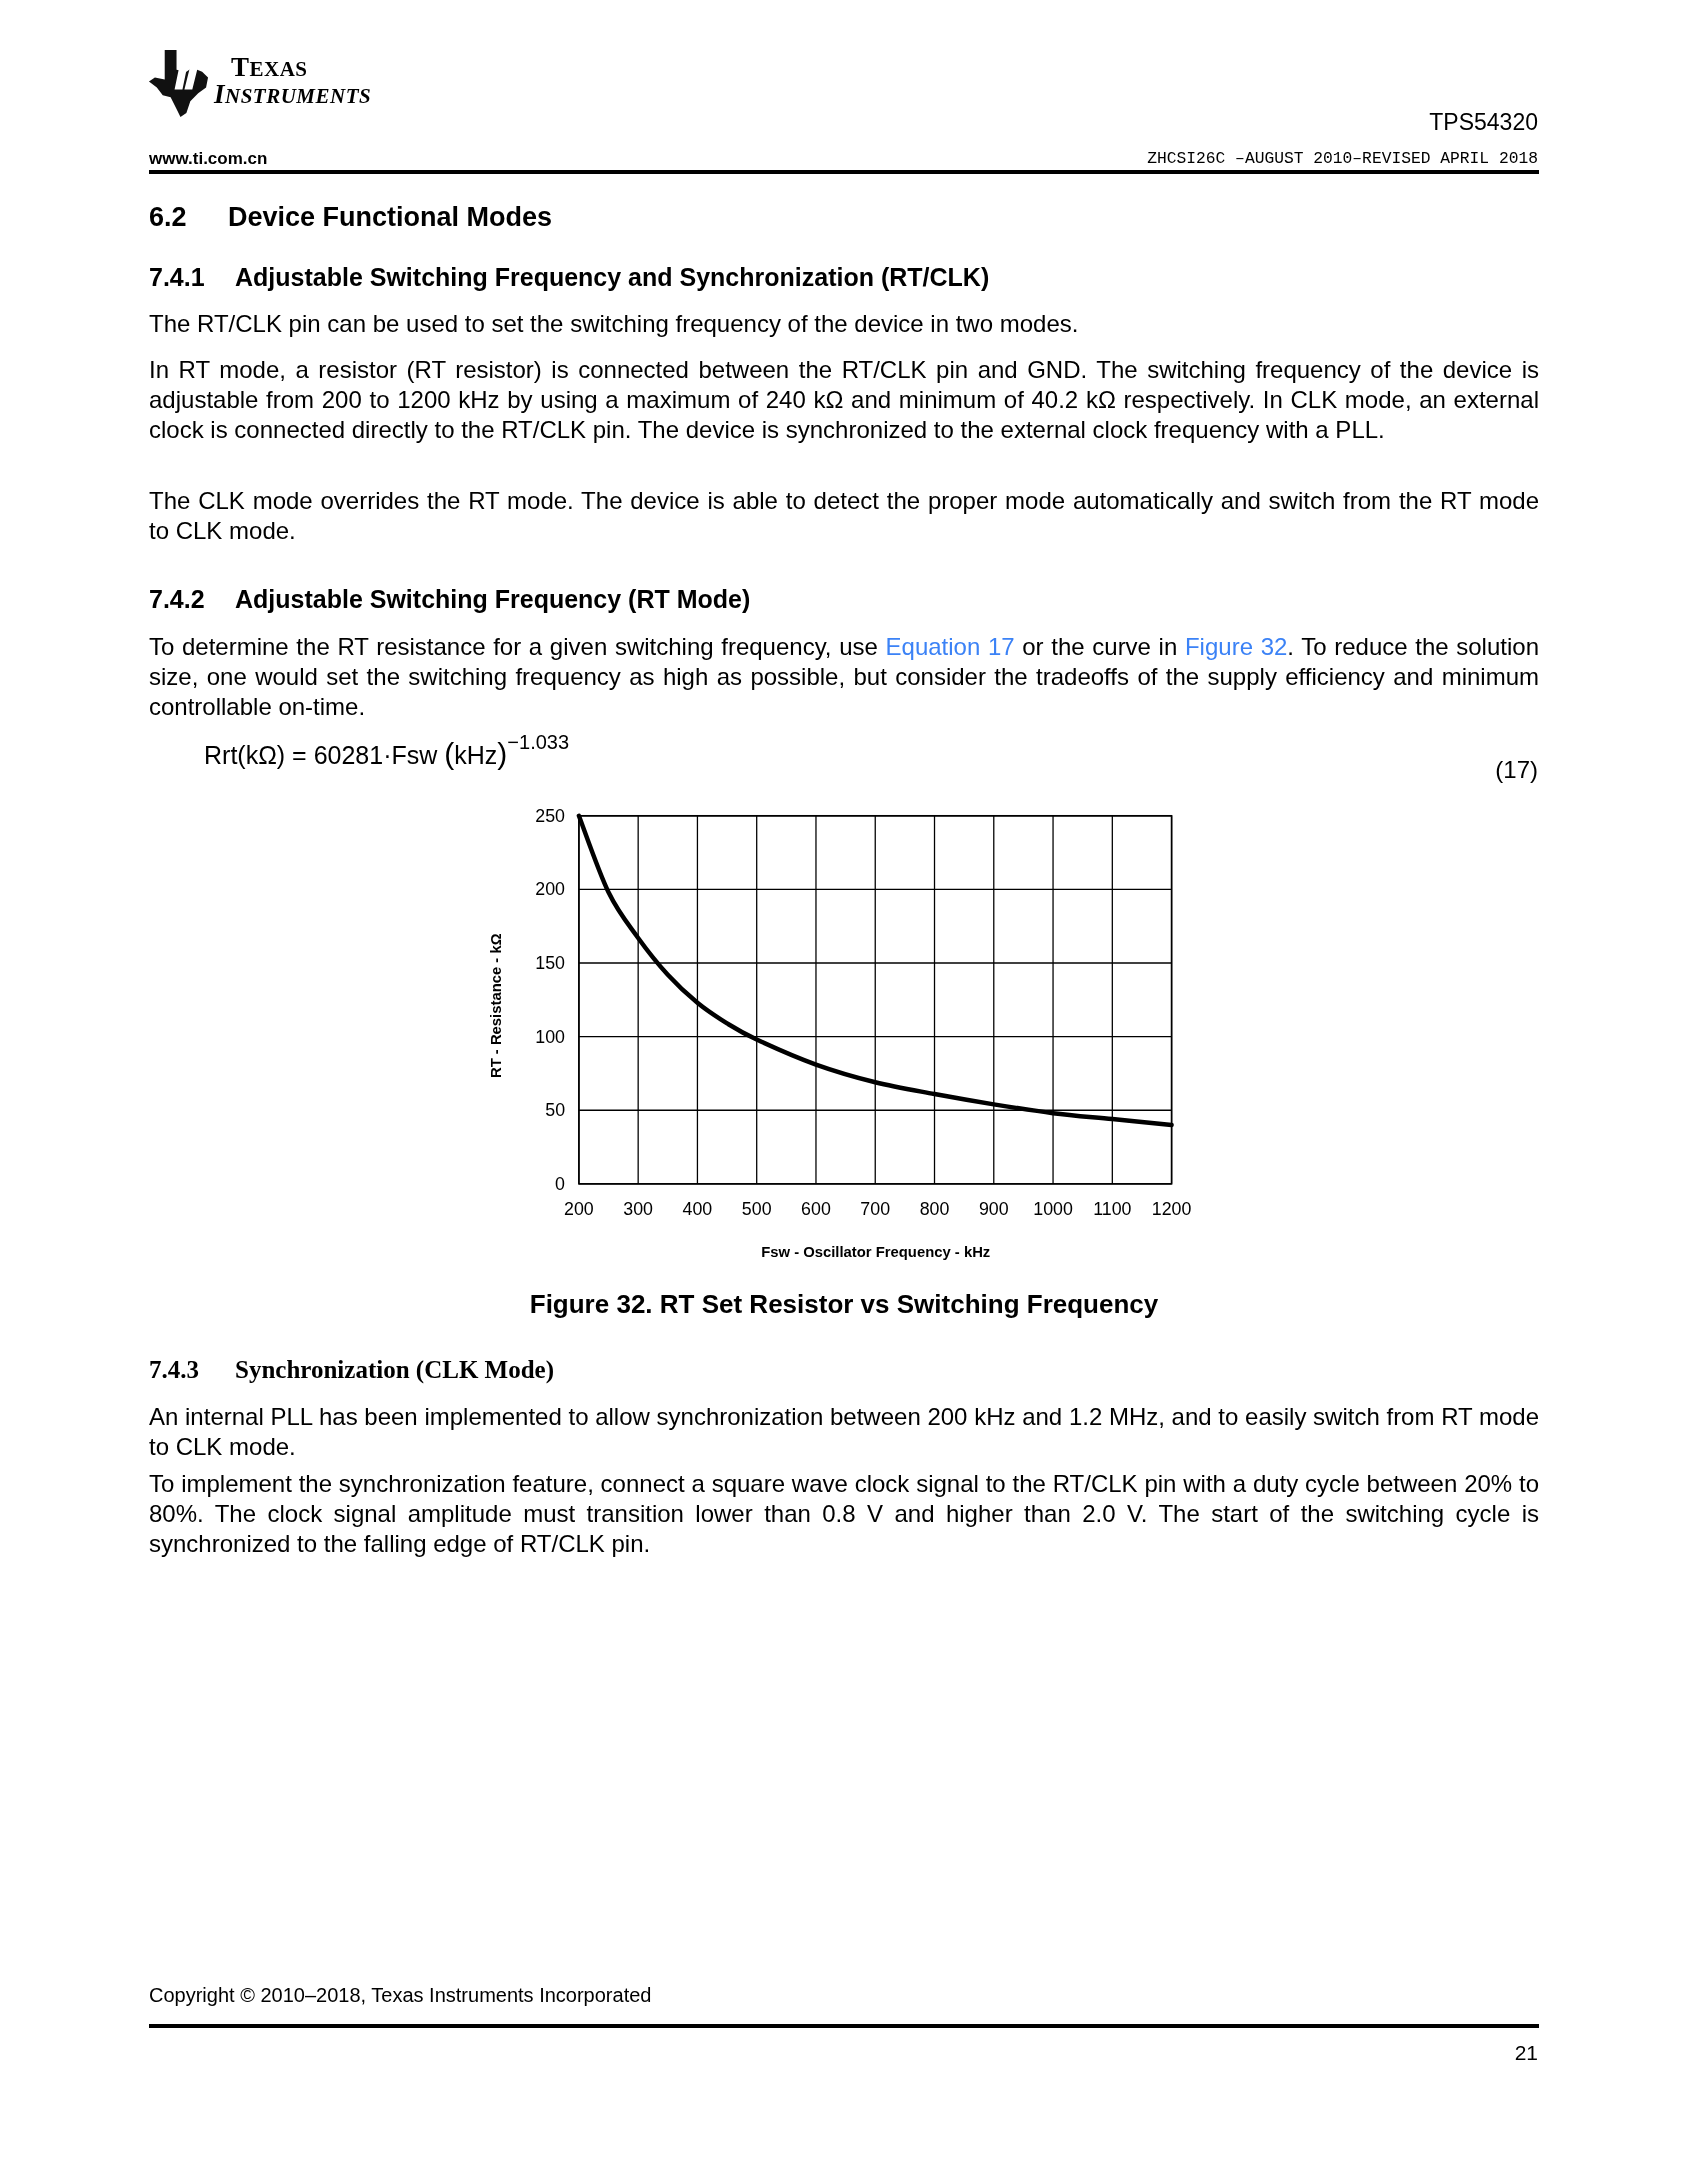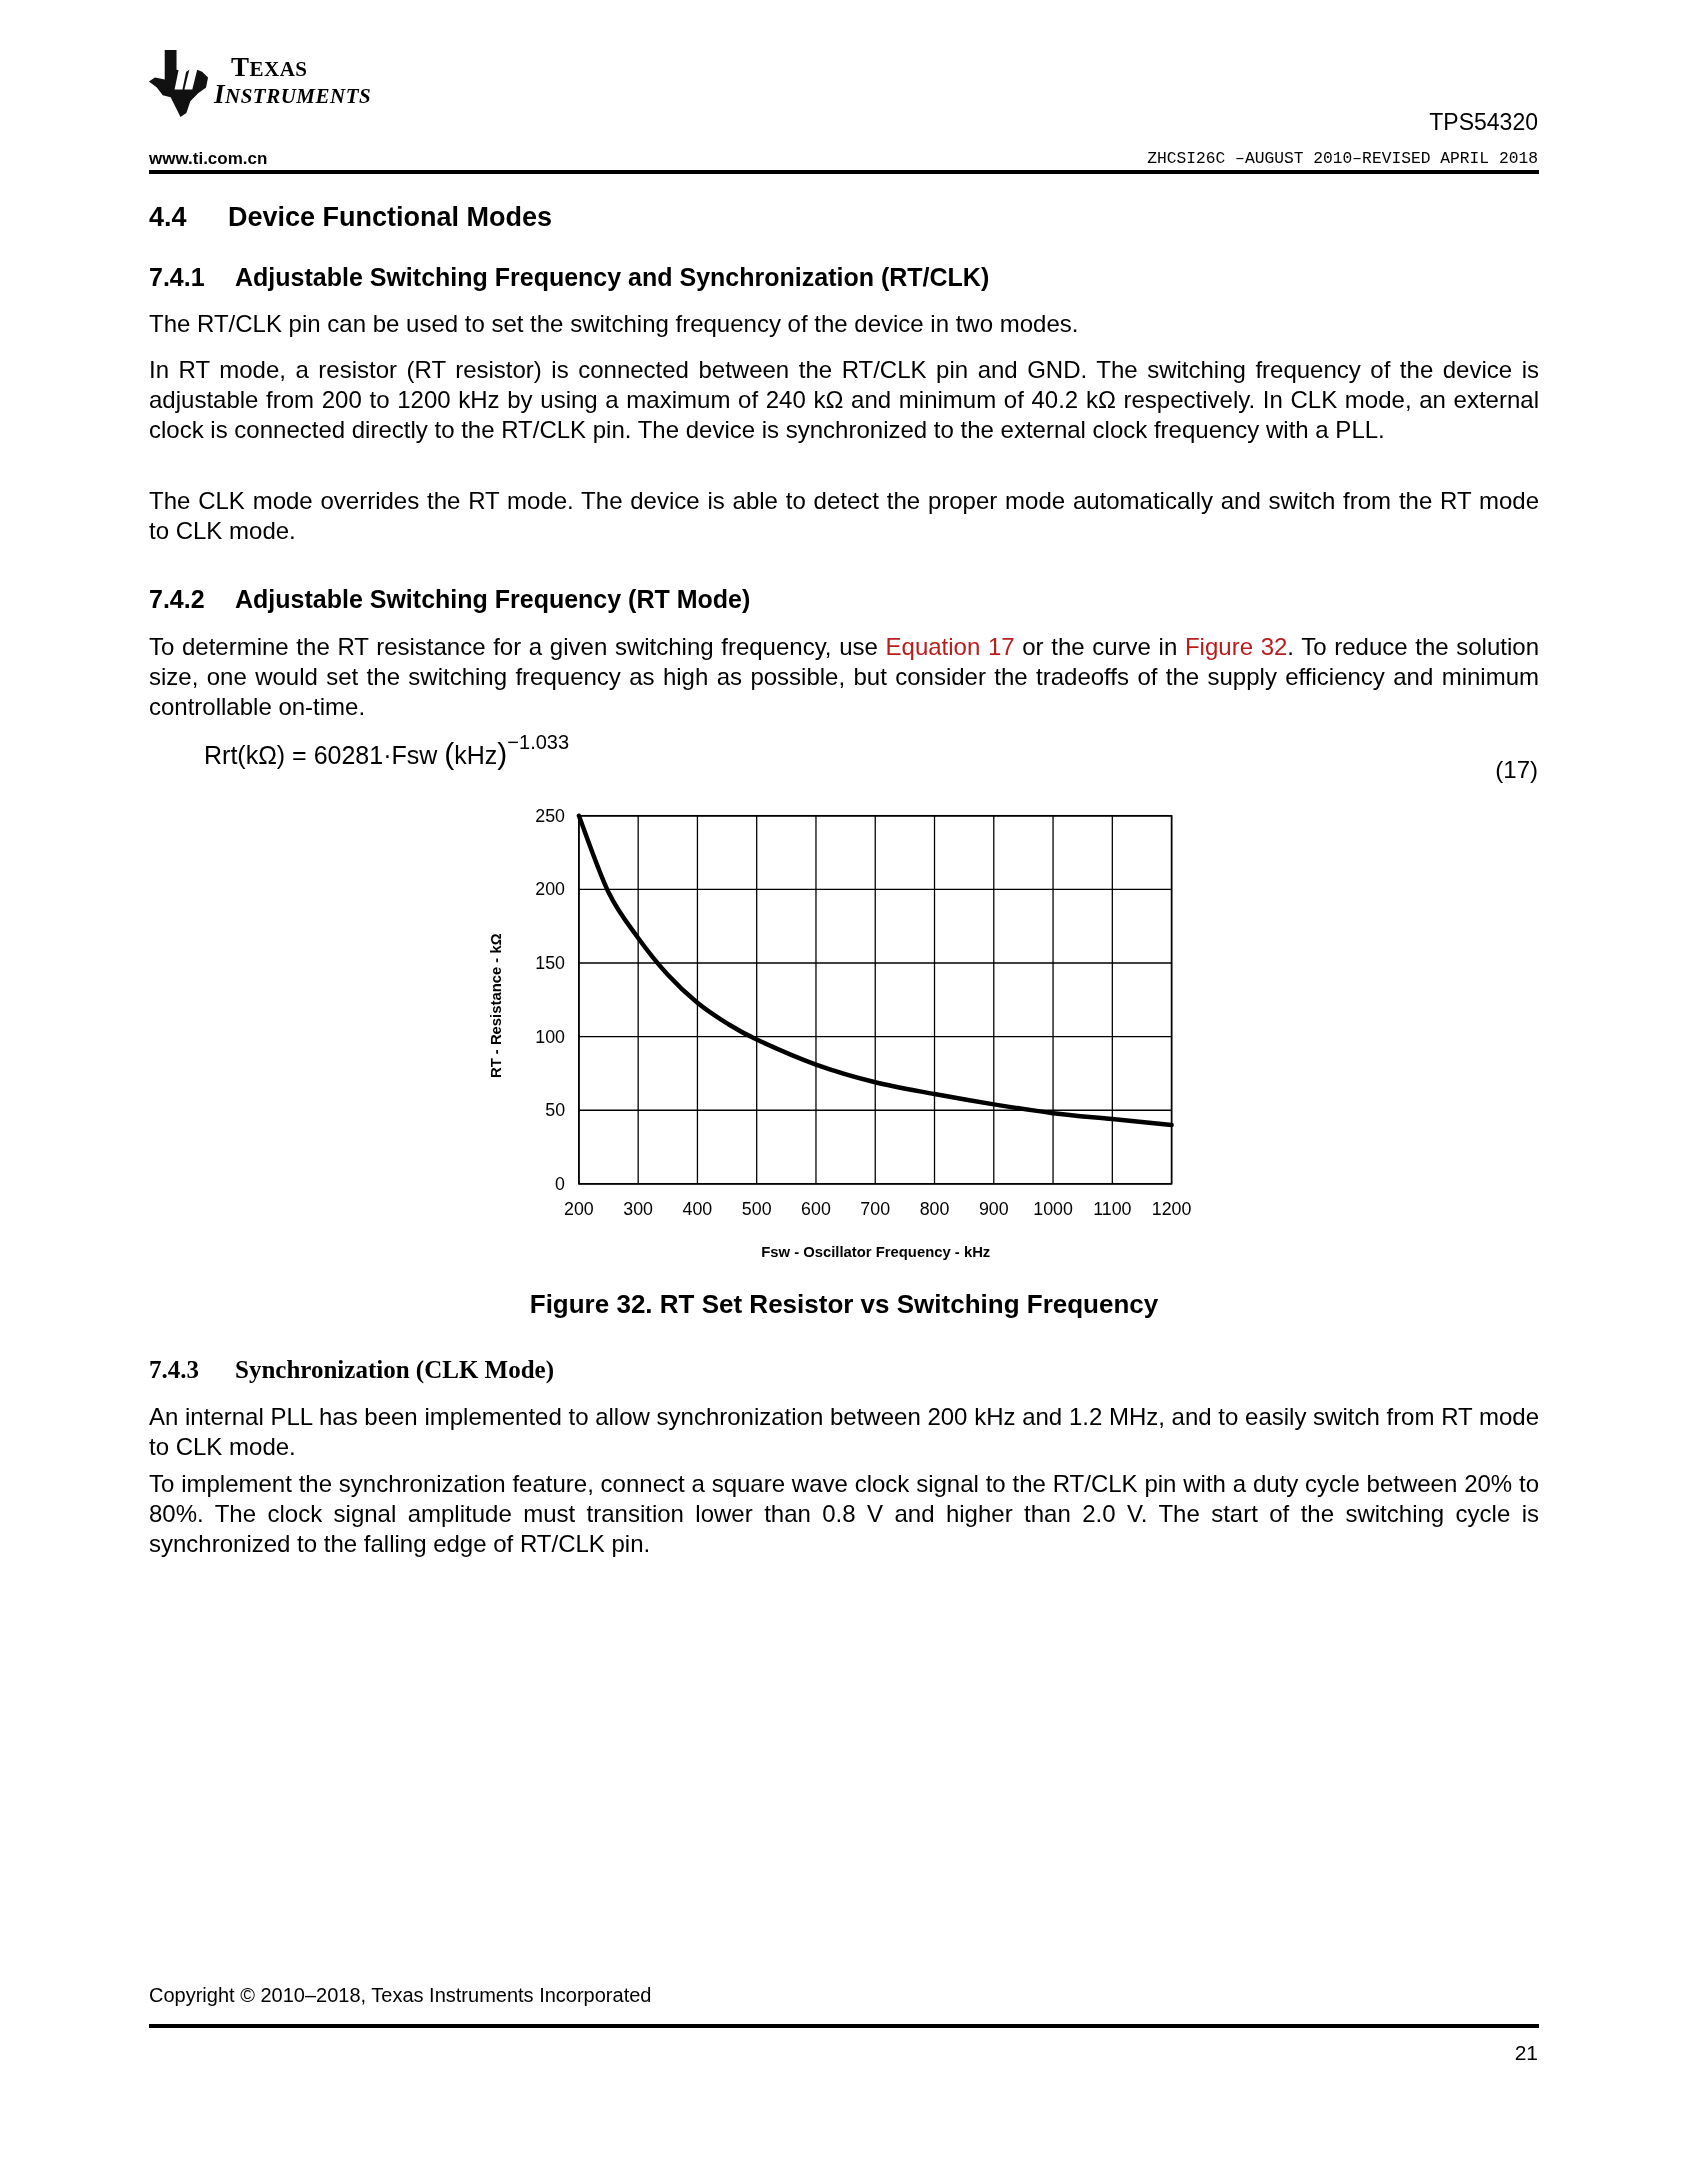--- a/index.html
+++ b/index.html
@@ -17,21 +17,21 @@
   #site-url { left: 149px; top: 149px; font-size: 17px; font-weight: bold; }
   #part-number { right: 145px; top: 109px; font-size: 23px; font-weight: normal; }
   #doc-id { right: 145px; top: 149px; font-size: 16.3px; font-family: Liberation Mono, monospace; }
   #header-rule { left: 149px; top: 170px; width: 1390px; height: 4px; background: #000; }
 
   
   h2 { margin: 0; font-size: 27px; font-weight: bold; position: absolute; }
   h3 { margin: 0; font-size: 25px; font-weight: bold; position: absolute; }
   .sec-num { display: inline-block; }
   .para { position: absolute; left: 149px; width: 1390px; font-size: 24px; line-height: 30px; text-align: justify; }
-  .link { color: #b91c1c; }
+  .link { color: #3b82f6; }
 
   #eq { left: 204px; top: 737px; font-size: 25px; }
   #eq sup { font-size: 20px; position: relative; top: -6px; vertical-align: top; }
   .paren { font-size: 30px; }
   #eq-number { right: 145px; top: 756px; font-size: 24px; }
 
   
   #chart { left: 475px; top: 792px; width: 752px; height: 475px; }
   #figure-caption { left: 149px; width: 1390px; top: 1289px; text-align: center; font-size: 26px; font-weight: bold; }
 
@@ -50,21 +50,21 @@
   </svg>
   <div class="logo-text logo-t1">T<span class="sc">EXAS</span></div>
   <div class="logo-text logo-t2">I<span class="sc">NSTRUMENTS</span></div>
 </div>
 <div id="site-url" class="abs">www.ti.com.cn</div>
 <div id="part-number" class="abs">TPS54320</div>
 <div id="doc-id" class="abs">ZHCSI26C –AUGUST 2010–REVISED APRIL 2018</div>
 <div id="header-rule" class="abs"></div>
 
 <h2 style="left:149px; top:202px;">
-  <span class="sec-num" style="width:79px;">4.4</span><span>Device Functional Modes</span>
+  <span class="sec-num" style="width:79px;">6.2</span><span>Device Functional Modes</span>
 </h2>
 
 <h3 style="left:149px; top:263px;">
   <span class="sec-num" style="width:86px;">7.4.1</span><span>Adjustable Switching Frequency and Synchronization (RT/CLK)</span>
 </h3>
 <p class="para" style="top:309px; margin:0;">The RT/CLK pin can be used to set the switching frequency of the device in two modes.</p>
 <p class="para" style="top:355px; margin:0;">In RT mode, a resistor (RT resistor) is connected between the RT/CLK pin and GND. The switching frequency of the device is adjustable from 200 to 1200 kHz by using a maximum of 240 kΩ and minimum of 40.2 kΩ respectively. In CLK mode, an external clock is connected directly to the RT/CLK pin. The device is synchronized to the external clock frequency with a PLL.</p>
 <p class="para" style="top:486px; margin:0;">The CLK mode overrides the RT mode. The device is able to detect the proper mode automatically and switch from the RT mode to CLK mode.</p>
 
 <h3 style="left:149px; top:585px;">

